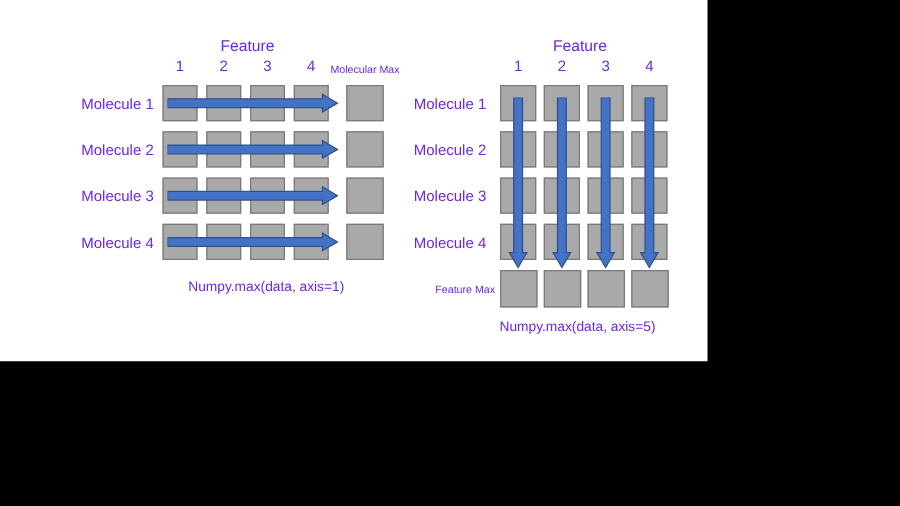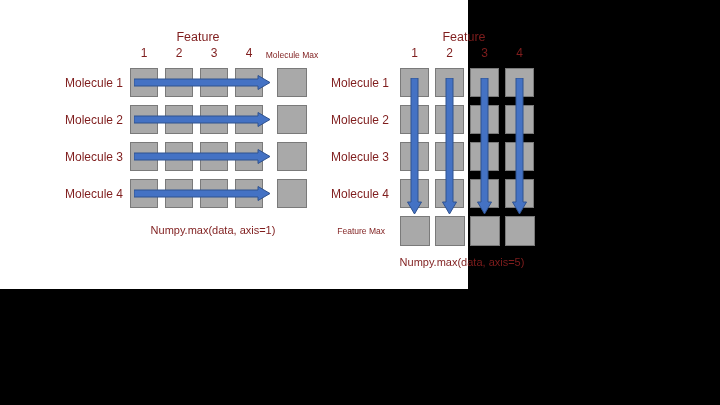--- a/index.html
+++ b/index.html
@@ -1,18 +1,18 @@
 <!DOCTYPE html>
 <html style="--canvas-bg: #000000; --slide-bg: #FFFFFF; --cell-fill: #A9A9A9; --cell-border: #7A7A7A; --arrow-fill: #4472C4; --arrow-border: #2F528F; --text: #000000;"><head>
 <meta charset="utf-8">
 <style>
   html,body{margin:0;padding:0;background:#000;}
   .canvas{position:relative;width:720px;height:405px;background:var(--canvas-bg,#000);
           overflow:hidden;font-family:"Liberation Sans",sans-serif;}
-  .slide{position:absolute;left:0;top:0;width:468px;height:289px;background:var(--slide-bg,#fff);color:#7f1d1d;}
+  .slide{position:absolute;left:0;top:0;width:566px;height:289px;background:var(--slide-bg,#fff);color:#6d28d9;}
   .cell{position:absolute;width:28px;height:29px;background:var(--cell-fill,#A9A9A9);
         border:1px solid var(--cell-border,#7A7A7A);box-sizing:border-box;}
   .cell.rcol{left:277px;width:30px;}
   .cell.rgrid{width:29px;}
   .cell.fmax{top:216px;width:30px;height:30px;}
   .hdr{position:absolute;width:100px;top:30px;font-size:12.5px;text-align:center;letter-spacing:0;}
   .colnum{position:absolute;top:46px;height:14px;font-size:12px;text-align:center;}
   .rowlab{position:absolute;width:110px;height:29px;display:flex;align-items:center;
           justify-content:flex-end;font-size:12px;white-space:nowrap;}
   .smalllab{position:absolute;font-size:8.5px;white-space:nowrap;}
@@ -26,21 +26,21 @@
   <div class="slide">
 
     <div>
       <div class="hdr" style="left:148px;">Feature</div>
 
       <div class="colnum" style="left:130px;width:28px;">1</div>
       <div class="colnum" style="left:165px;width:28px;">2</div>
       <div class="colnum" style="left:200px;width:28px;">3</div>
       <div class="colnum" style="left:235px;width:28px;">4</div>
 
-      <div class="smalllab" style="left:258px;top:50px;width:68px;text-align:center;">Molecule Max</div>
+      <div class="smalllab" style="left:258px;top:50px;width:68px;text-align:center;">Molecular Max</div>
 
       <div class="rowlab" style="left:13px;top:68px;">Molecule 1</div>
       <div class="rowlab" style="left:13px;top:105px;">Molecule 2</div>
       <div class="rowlab" style="left:13px;top:142px;">Molecule 3</div>
       <div class="rowlab" style="left:13px;top:179px;">Molecule 4</div>
 
       <div class="cell" style="left:130px;top:68px;"></div>
       <div class="cell" style="left:165px;top:68px;"></div>
       <div class="cell" style="left:200px;top:68px;"></div>
       <div class="cell" style="left:235px;top:68px;"></div>
@@ -106,21 +106,21 @@
       <div class="cell rgrid" style="left:400px;top:179px;"></div>
       <div class="cell rgrid" style="left:435px;top:179px;"></div>
       <div class="cell rgrid" style="left:470px;top:179px;"></div>
       <div class="cell rgrid" style="left:505px;top:179px;"></div>
 
       <div class="cell fmax" style="left:400px;"></div>
       <div class="cell fmax" style="left:435px;"></div>
       <div class="cell fmax" style="left:470px;"></div>
       <div class="cell fmax" style="left:505px;"></div>
 
-      <div class="smalllab" style="left:287px;top:216px;width:98px;height:30px;display:flex;align-items:center;justify-content:flex-end;">Feature Max</div>
+      <div class="smalllab" style="left:298px;top:216px;width:98px;height:30px;display:flex;align-items:center;justify-content:flex-end;">Feature Max</div>
 
       <svg class="arrow" style="left:406px;top:78px;" width="17" height="137" viewBox="0 0 17 137">
         <polygon points="5,0 5,124 1.5,124 8.5,136 15.5,124 12,124 12,0" fill="#4472C4" stroke="#2F528F" stroke-width="1"></polygon>
       </svg>
       <svg class="arrow" style="left:441px;top:78px;" width="17" height="137" viewBox="0 0 17 137">
         <polygon points="5,0 5,124 1.5,124 8.5,136 15.5,124 12,124 12,0" fill="#4472C4" stroke="#2F528F" stroke-width="1"></polygon>
       </svg>
       <svg class="arrow" style="left:476px;top:78px;" width="17" height="137" viewBox="0 0 17 137">
         <polygon points="5,0 5,124 1.5,124 8.5,136 15.5,124 12,124 12,0" fill="#4472C4" stroke="#2F528F" stroke-width="1"></polygon>
       </svg>

